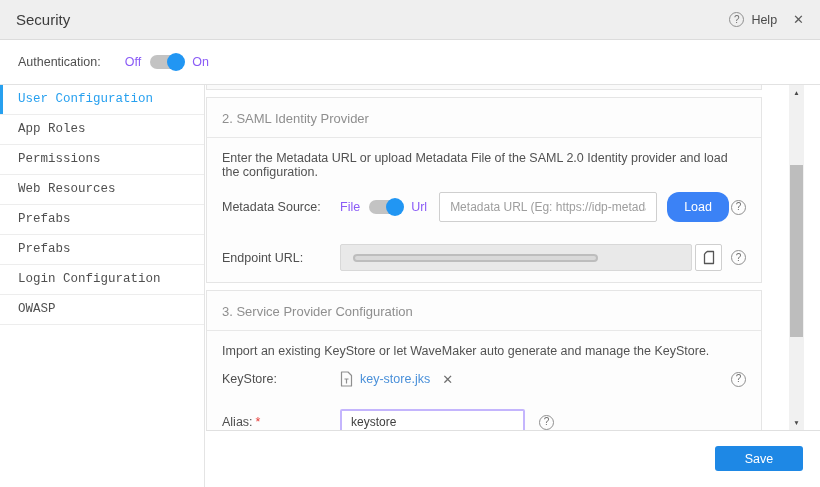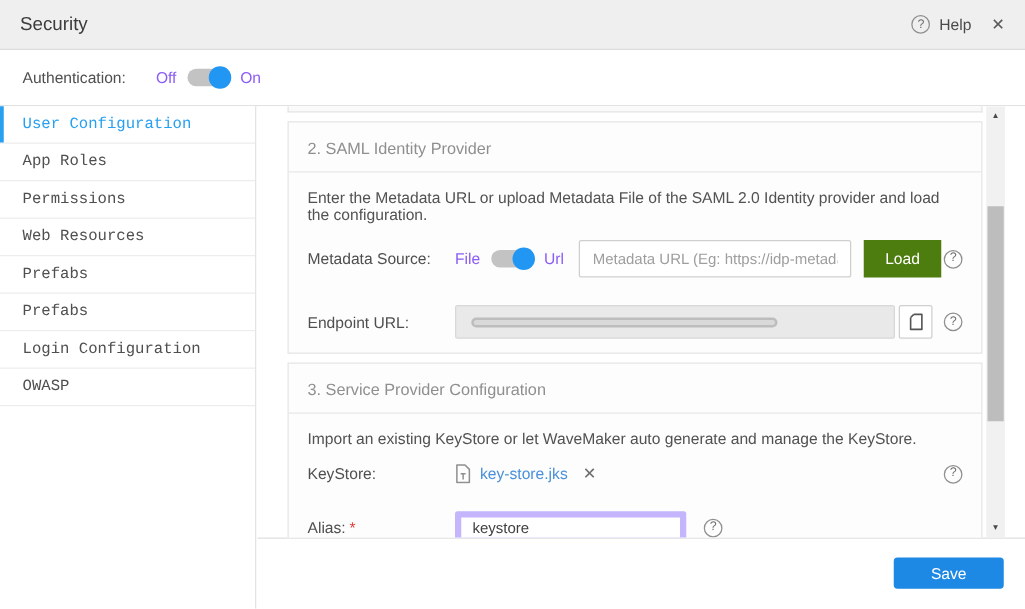--- a/index.html
+++ b/index.html
@@ -57,21 +57,21 @@
   .side-item.active { color:#27a0ef; }
   .side-item.active::before {
     content:""; position:absolute; left:0; top:0; bottom:0; width:3px; background:#27a0ef;
   }
 
   
   .content {
     position:absolute; left:206px; top:85px; right:0; bottom:56px;
     background:#fff; border-bottom:1px solid #e0e0e0; overflow:hidden;
   }
-  .cards { margin-left:24px; width:556px; }
+  .cards { width:556px; }
   .card-sliver {
     height:5px; background:#fafafa;
     border:1px solid #e5e5e5; border-top:none;
   }
   .card {
     border:1px solid #e5e5e5; background:#fdfdfd; margin-top:7px;
   }
   .section-title {
     font-size:13px; font-weight:normal; color:#8f8f8f;
     padding:13px 15px 11px; border-bottom:1px solid #e8e8e8;
@@ -81,21 +81,21 @@
   .form-label { width:118px; flex:none; color:#4f4f4f; }
 
   .url-input {
     width:218px; height:30px; border:1px solid #cfcfcf; border-radius:2px;
     padding:0 10px; font-size:12px; color:#555; margin-left:12px;
     font-family:"Liberation Sans","DejaVu Sans",sans-serif;
   }
   .url-input::placeholder { color:#9e9e9e; }
   .btn-load {
     height:30px; padding:0 17px; margin-left:10px;
-    background:#4d7c0f; color:#fff; border:none; border-radius:0;
+    background:#3b82f6; color:#fff; border:none; border-radius:12px;
     font-size:12.5px; cursor:pointer;
     font-family:"Liberation Sans","DejaVu Sans",sans-serif;
   }
   .row-help { margin-left:auto; }
 
   .disabled-field {
     flex:0 0 352px; height:27px; background:#e9e9e9;
     border:1px solid #d8d8d8; border-radius:2px;
     display:flex; align-items:center; padding:0 12px;
   }
@@ -107,21 +107,21 @@
     width:27px; height:27px; border:1px solid #cfcfcf; background:#fff;
     border-radius:2px; margin-left:3px; display:flex; align-items:center;
     justify-content:center; cursor:pointer; flex:none;
   }
 
   .file-chip { display:flex; align-items:center; gap:7px; }
   .file-link { color:#4a90d9; cursor:pointer; }
   .remove-x { color:#6f6f6f; font-size:13px; margin-left:5px; cursor:pointer; }
 
   .alias-input {
-    width:185px; height:26px; border:5px solid #c4b5fd; border-radius:2px;
+    width:185px; height:26px; border:2px solid #c4b5fd; border-radius:2px;
     padding:0 9px; font-size:12px; color:#3f3f3f;
     font-family:"Liberation Sans","DejaVu Sans",sans-serif;
   }
   .required { color:#e53935; margin-left:3px; }
   .help-after { margin-left:14px; }
 
   
   .sb {
     position:absolute; top:0; bottom:0; right:16px; width:15px;
     background:#f1f1f1;

